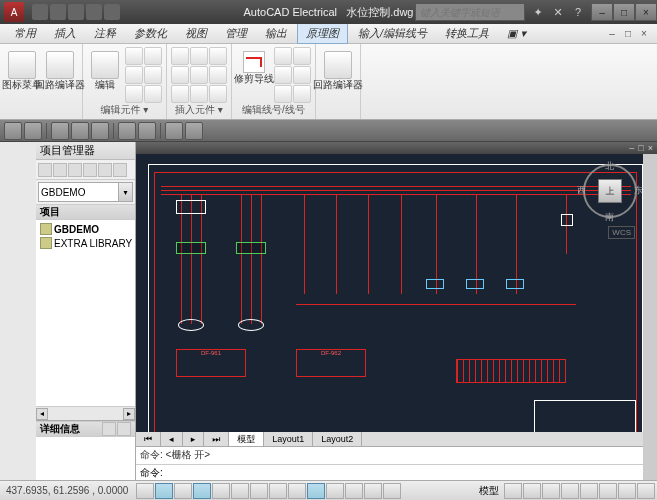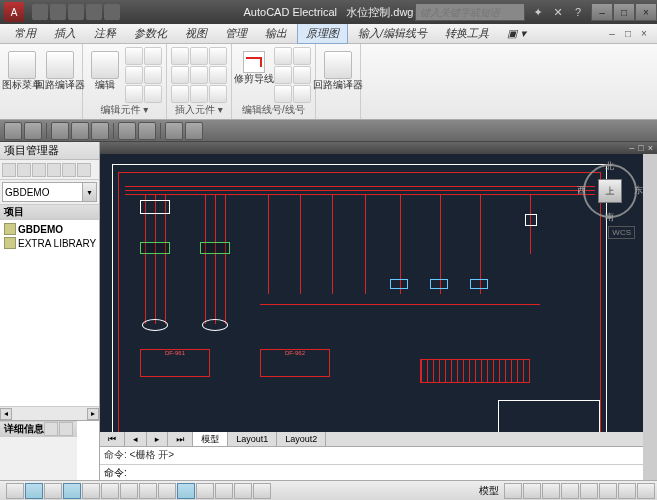--- a/index.html
+++ b/index.html
@@ -35,37 +35,37 @@
 .rsmall { width: 18px; height: 18px; background: linear-gradient(#fff,#e0e0e0); border: 1px solid #ccc; border-radius: 2px; }
 .wire-icon { width: 22px; height: 22px; background: #fff; border: 1px solid #bbb; display: flex; align-items: center; justify-content: center; position: relative; }
 .wire-icon::after { content: ''; width: 14px; height: 8px; border-top: 2px solid #d22; border-right: 2px solid #d22; }
 
 
 .toolbar2 { height: 22px; background: linear-gradient(#888,#666); display: flex; align-items: center; padding: 0 4px; gap: 2px; border-bottom: 1px solid #444; }
 .tb2-btn { width: 18px; height: 18px; background: linear-gradient(#aaa,#888); border: 1px solid #555; border-radius: 2px; }
 .tb2-sep { width: 1px; height: 16px; background: #555; margin: 0 2px; }
 
 
-.main { flex: 1; display: flex; overflow: hidden; }
+.main { flex: 1; display: flex; overflow: hidden; margin-left: 36px; }
 
 
 .leftpanel { width: 100px; background: #f0f0f0; border-right: 1px solid #aaa; display: flex; flex-direction: column; }
 .lp-title { height: 18px; background: linear-gradient(#e8e8e8,#d8d8d8); border-bottom: 1px solid #bbb; padding: 0 4px; font-size: 11px; display: flex; align-items: center; }
 .lp-tools { height: 20px; display: flex; align-items: center; gap: 1px; padding: 0 2px; border-bottom: 1px solid #ccc; }
 .lp-tool { width: 14px; height: 14px; background: #ddd; border: 1px solid #bbb; }
 .lp-combo { height: 20px; margin: 2px; display: flex; }
 .lp-combo input { flex: 1; border: 1px solid #aaa; font-size: 10px; padding: 0 2px; width: 100%; }
 .lp-combo .dd { width: 14px; background: linear-gradient(#eee,#ccc); border: 1px solid #aaa; border-left: 0; display: flex; align-items: center; justify-content: center; font-size: 8px; }
 .lp-section { height: 16px; background: linear-gradient(#e0e0e0,#d0d0d0); padding: 0 4px; font-size: 10px; font-weight: bold; display: flex; align-items: center; border-top: 1px solid #ccc; border-bottom: 1px solid #ccc; }
 .lp-tree { flex: 1; background: #fff; overflow: auto; padding: 2px; }
 .lp-tree-item { font-size: 10px; padding: 1px 2px; display: flex; align-items: center; gap: 2px; white-space: nowrap; }
 .lp-tree-icon { width: 12px; height: 12px; background: #cc8; border: 1px solid #996; flex-shrink: 0; }
 .lp-scroll { height: 14px; background: #e8e8e8; display: flex; align-items: center; border-top: 1px solid #ccc; }
 .lp-scroll .sb { width: 12px; height: 12px; background: #ddd; border: 1px solid #aaa; font-size: 8px; display: flex; align-items: center; justify-content: center; }
-.lp-detail { height: 60px; border-top: 1px solid #aaa; display: flex; flex-direction: row; }
+.lp-detail { height: 60px; border-top: 1px solid #aaa; display: flex; flex-direction: column; }
 .lp-detail-body { flex: 1; background: #fff; }
 
 
 .canvas-wrap { flex: 1; display: flex; flex-direction: column; background: #1a2332; position: relative; }
 .canvas-header { height: 12px; background: linear-gradient(#666,#444); display: flex; justify-content: flex-end; align-items: center; padding: 0 4px; gap: 4px; }
 .canvas-header span { color: #ccc; font-size: 9px; }
 .canvas { flex: 1; position: relative; background: #1a2332; background-image: radial-gradient(circle, #2a3548 0.5px, transparent 0.5px); background-size: 8px 8px; overflow: hidden; }
 
 
 .sch { position: absolute; }
@@ -365,20 +365,21 @@
     </div>
 
     <div class="cmdline">
       <div class="cmd-hist">命令: &lt;栅格 开&gt;</div>
       <div class="cmd-input">命令:</div>
     </div>
   </div>
 </div>
 
 <div class="statusbar">
+  <div class="sb-coords">437.6935, 61.2596 , 0.0000</div>
   <div class="sb-btns">
     <div class="sb-btn"></div>
     <div class="sb-btn on"></div>
     <div class="sb-btn"></div>
     <div class="sb-btn on"></div>
     <div class="sb-btn"></div>
     <div class="sb-btn"></div>
     <div class="sb-btn"></div>
     <div class="sb-btn"></div>
     <div class="sb-btn"></div>

